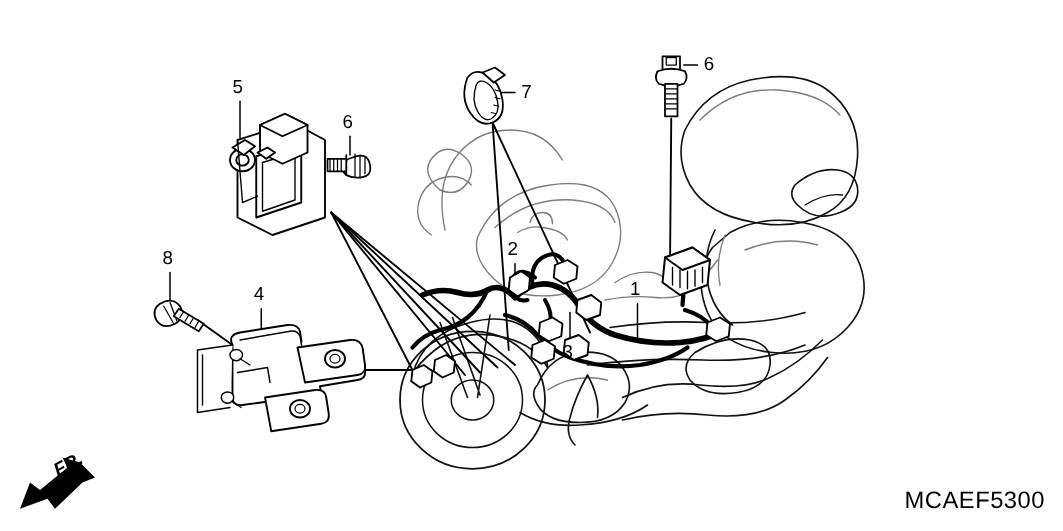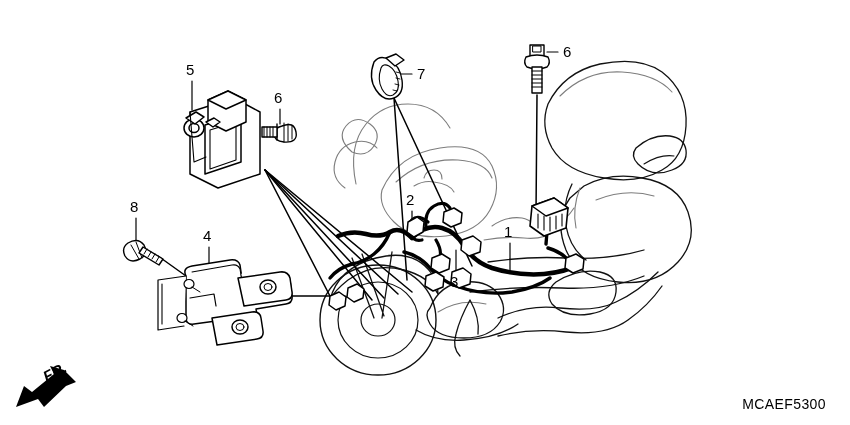--- a/index.html
+++ b/index.html
@@ -30,24 +30,24 @@
     font-family: "Liberation Sans", sans-serif;
     font-size: 15px;
     font-weight: 400;
     color: #000000;
     line-height: 1;
     white-space: nowrap;
     user-select: none;
   }
   #part-code {
     position: absolute;
-    right: 24px;
+    right: 14px;
     bottom: 13px;
     font-family: "Liberation Sans", sans-serif;
-    font-size: 14px;
+    font-size: 19px;
     letter-spacing: 0.4px;
     color: #000000;
     white-space: nowrap;
   }
   #fr-mark {
     position: absolute;
     left: 14px;
     top: 366px;
     width: 80px;
     height: 46px;

